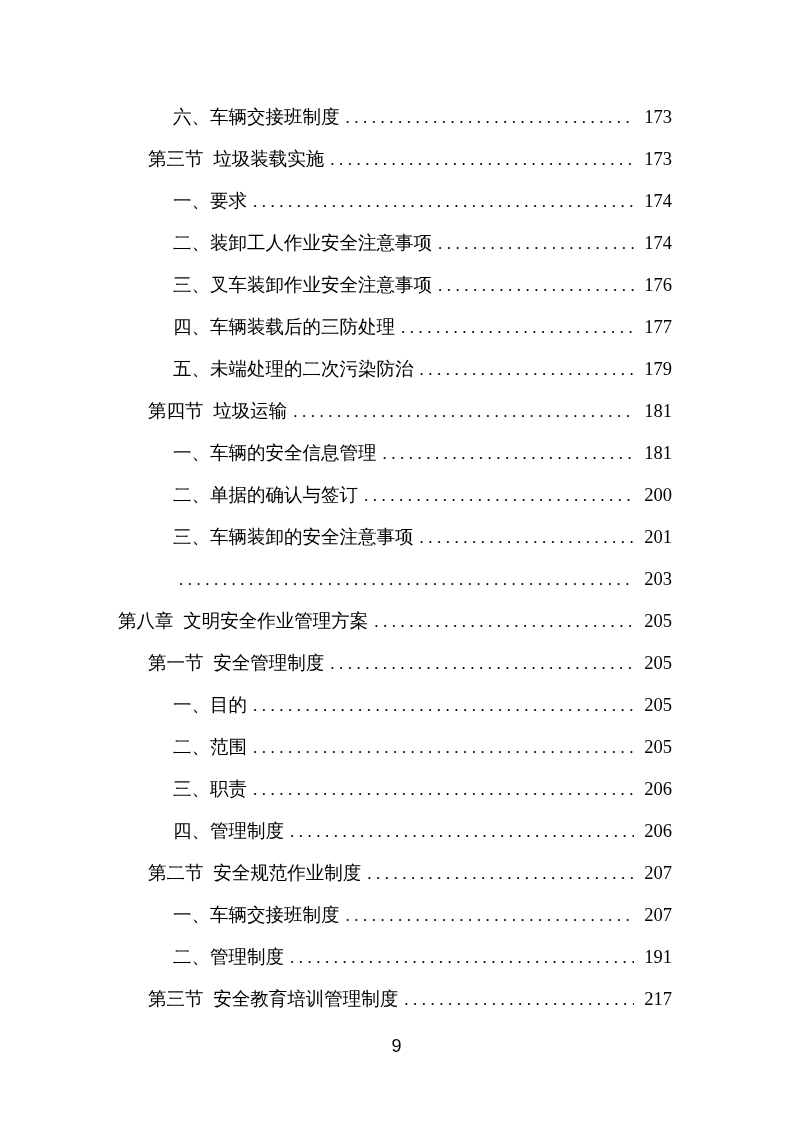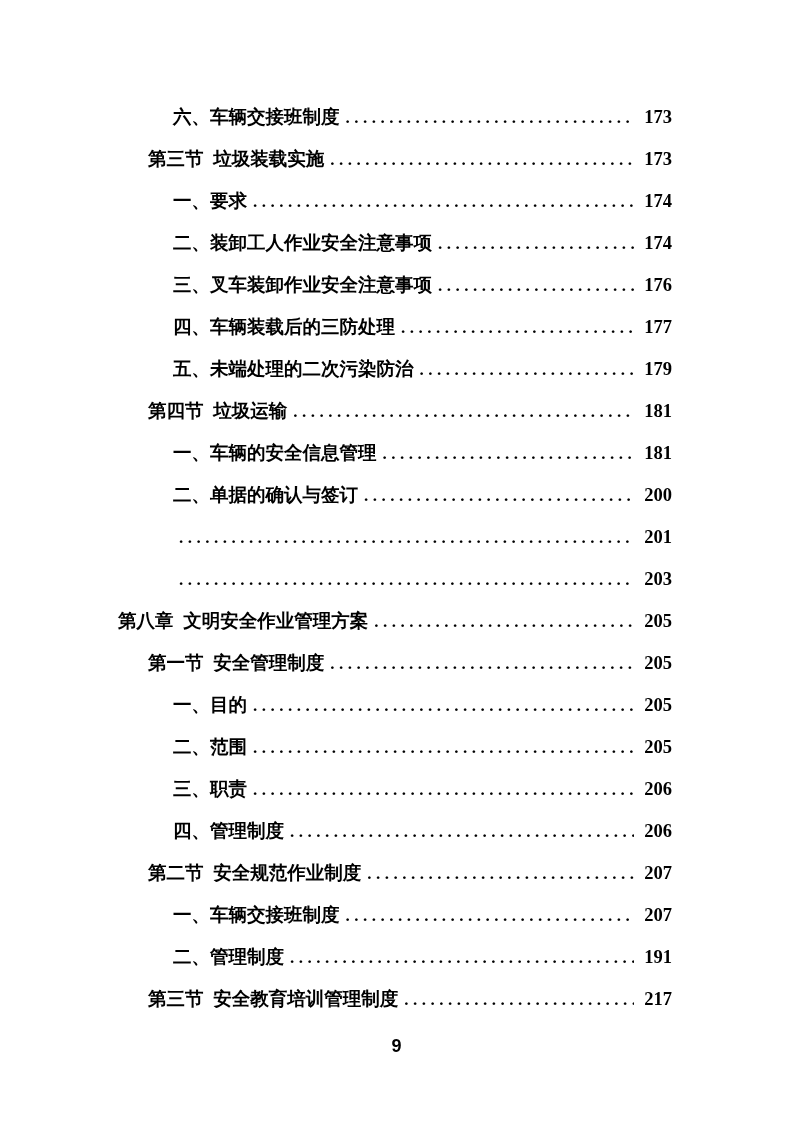--- a/index.html
+++ b/index.html
@@ -8,21 +8,20 @@
     background: #ffffff;
   }
   .page {
     position: relative;
     width: 793px;
     height: 1122px;
     background: #ffffff;
     overflow: hidden;
     font-family: "Liberation Serif", "DejaVu Serif", serif;
     color: #000000;
-    font-weight: bold;
   }
   .toc {
     position: absolute;
     left: 118px;
     top: 96px;
     width: 554px;
   }
   .toc-row {
     display: flex;
     align-items: baseline;
@@ -115,20 +114,21 @@
         <span class="toc-title">一、车辆的安全信息管理</span>
         <span class="toc-leader">..............................................................................................................</span>
         <span class="toc-page">181</span>
       </div>
       <div class="toc-row lvl-item">
         <span class="toc-title">二、单据的确认与签订</span>
         <span class="toc-leader">..............................................................................................................</span>
         <span class="toc-page">200</span>
       </div>
       <div class="toc-row lvl-item">
+        <span class="toc-title">三、车辆装卸的安全注意事项</span>
         <span class="toc-leader">..............................................................................................................</span>
         <span class="toc-page">201</span>
       </div>
       <div class="toc-row lvl-item">
         <span class="toc-leader">..............................................................................................................</span>
         <span class="toc-page">203</span>
       </div>
       <div class="toc-row lvl-chapter">
         <span class="toc-title">第八章 文明安全作业管理方案</span>
         <span class="toc-leader">..............................................................................................................</span>

